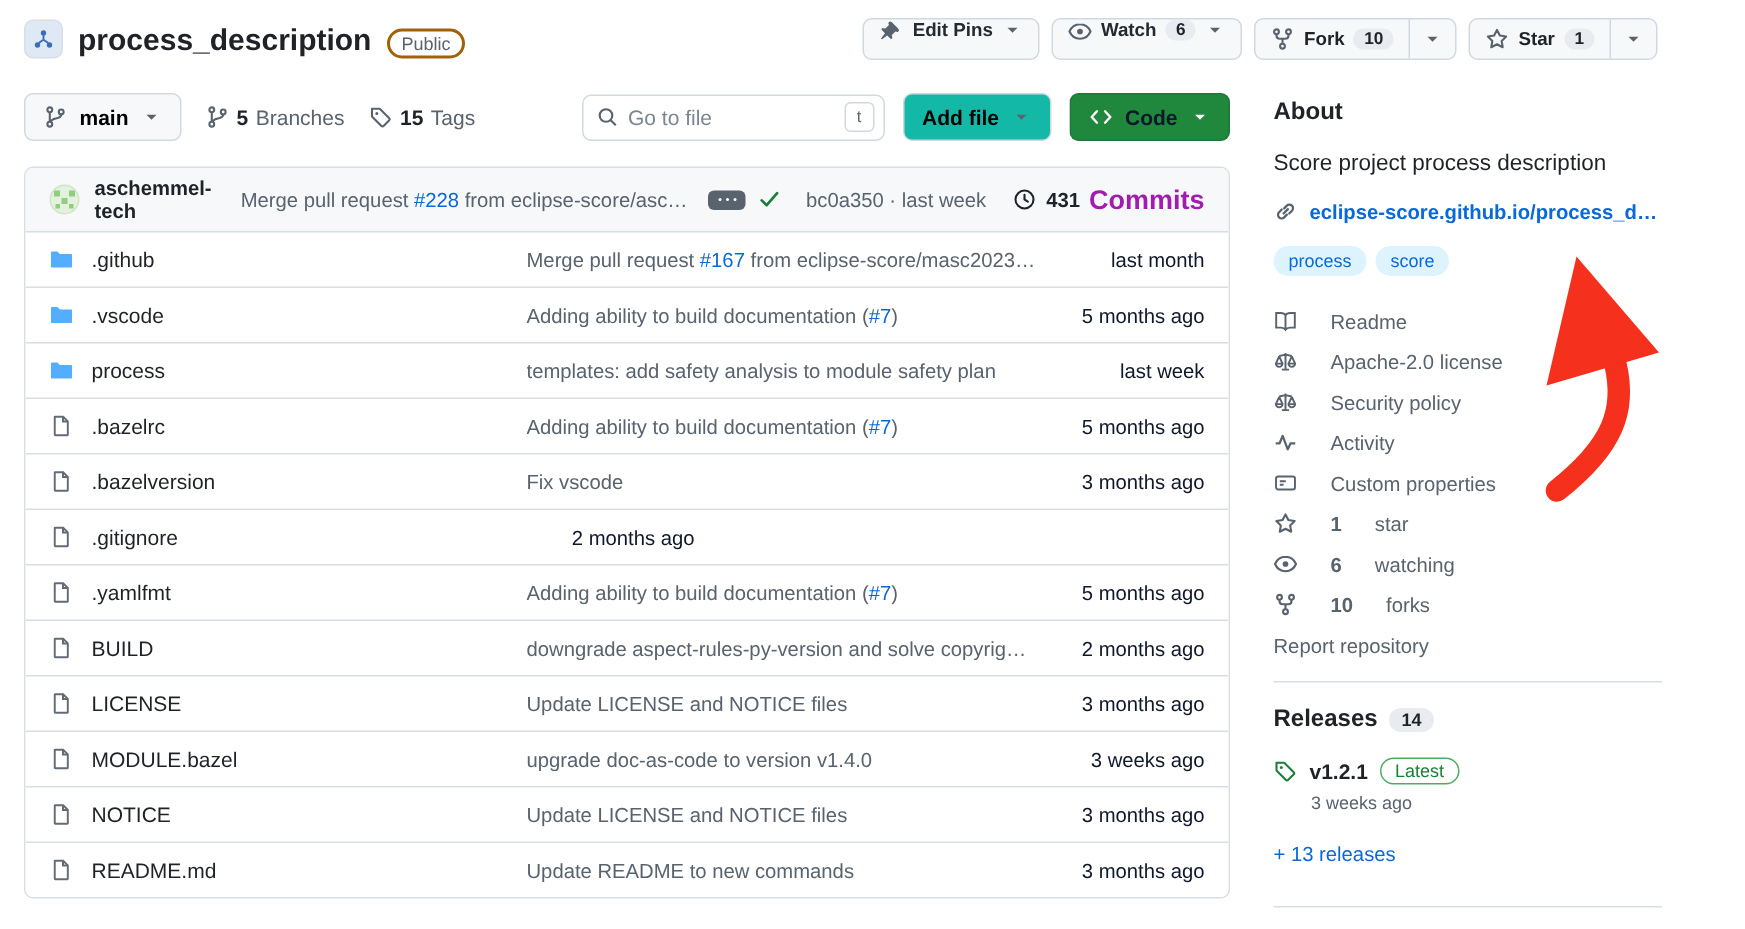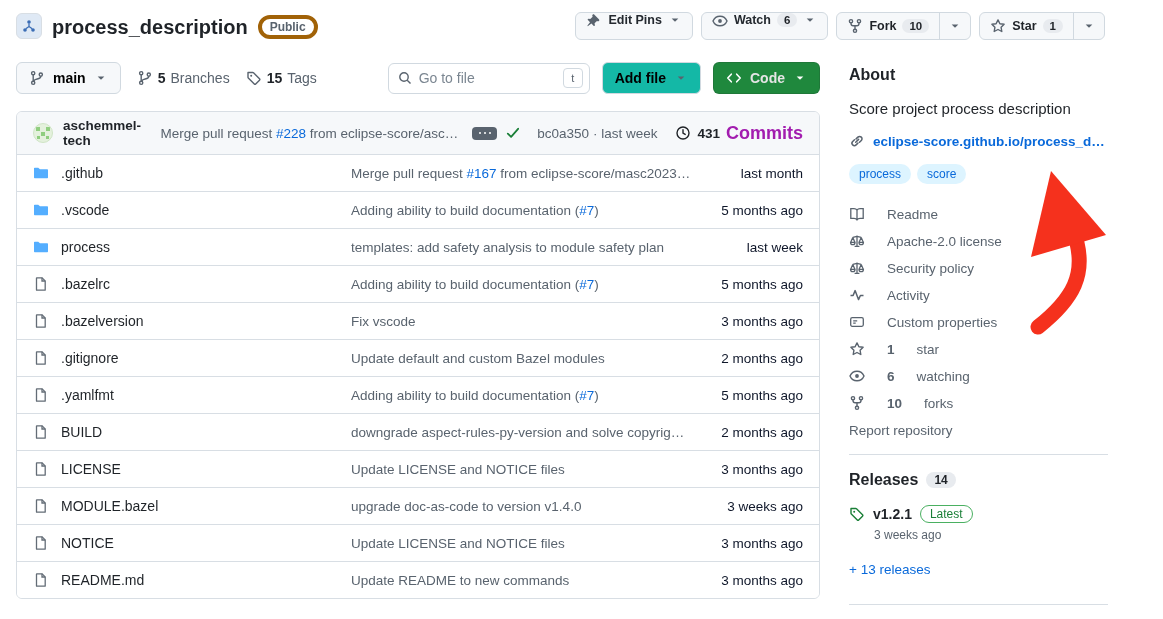--- a/index.html
+++ b/index.html
@@ -7,21 +7,21 @@
               font-family:"Liberation Sans","DejaVu Sans",sans-serif; color:#1f2328; }
   .page { position:relative; width:1163px; height:619px; }
 
   svg { display:block; flex:none; }
 
   
   .repo-header { display:flex; align-items:center; justify-content:space-between; padding:12px 16px 6px 16px; }
   .repo-title-wrap { display:flex; align-items:flex-end; gap:10px; }
   .org-avatar { width:26px; height:26px; border-radius:6px; background:#dfe9f5; display:flex; align-items:center; justify-content:center; border:1px solid #d8dee4; }
   .repo-title { font-size:20px; font-weight:700; color:#1f2328; }
-  .visibility-badge { font-size:12px; color:#59636e; border:4px solid #a16207; border-radius:2em; padding:1px 8px; font-weight:700; }
+  .visibility-badge { font-size:12px; color:#59636e; border:2px solid #a16207; border-radius:2em; padding:1px 8px; font-weight:400; }
 
   .header-actions { display:flex; align-items:center; gap:8px; margin-right:42px; }
   .gh-btn { display:flex; align-items:flex-start; gap:6px; height:28px; padding:0 10px;
             background:#f6f8fa; border:1px solid #d1d9e0; border-radius:6px;
             font-size:12.5px; font-weight:600; color:#24292f; cursor:pointer; }
   .gh-btn svg { color:#59636e; }
   .count-pill { background:#e8ebef; border-radius:2em; font-size:11.5px; font-weight:600; padding:1px 7px; color:#1f2328; }
   .split { display:flex; align-items:stretch; border:1px solid #d1d9e0; border-radius:6px; background:#f6f8fa; height:28px; }
   .split .seg { display:flex; align-items:center; gap:6px; padding:0 10px; font-size:12.5px; font-weight:600; cursor:pointer; }
   .split .seg svg { color:#59636e; }
@@ -47,21 +47,21 @@
   .goto-file input { width:100%; height:100%; border:1px solid #d1d9e0; border-radius:6px; padding:0 30px 0 30px;
                      font-size:14px; color:#1f2328; background:#fff; outline:none; font-family:inherit; }
   .goto-file input::placeholder { color:#7b8691; }
   .goto-file .search-ic { position:absolute; left:9px; top:7px; color:#59636e; }
   .goto-file .kbd { position:absolute; right:7px; top:5.5px; width:20px; height:20px; border:1px solid #d1d9e0; border-radius:4px;
                     font-size:11px; color:#59636e; display:flex; align-items:center; justify-content:center; }
   .addfile-btn { display:flex; align-items:center; gap:8px; height:32px; padding:0 12px; background:#14b8a6;
                  border:1px solid #d1d9e0; border-radius:6px; font-size:14px; font-weight:600; cursor:pointer; }
   .addfile-btn svg { color:#59636e; }
   .code-btn { display:flex; align-items:center; gap:8px; height:32px; padding:0 12px; background:#1f883d;
-              border:1px solid rgba(31,35,40,.15); border-radius:6px; font-size:14px; font-weight:600; color:#e5e5e5; cursor:pointer; }
+              border:1px solid rgba(31,35,40,.15); border-radius:6px; font-size:14px; font-weight:600; color:#0f172a; cursor:pointer; }
   .code-btn svg { color:#ffffff; }
 
   
   .file-table { margin-top:17px; border:1px solid #d8dee4; border-radius:6px; overflow:hidden; }
   .commit-bar { display:flex; align-items:center; gap:8px; height:42px; padding:0 16px; background:#f6f8fa; }
   .commit-avatar { width:20px; height:20px; border-radius:50%; background:#e4f1dd; border:1px solid #d0e5c6; overflow:hidden; flex:none; }
   .commit-author { font-size:13.5px; font-weight:700; margin-left:2px; cursor:pointer; }
   .commit-msg { font-size:13.5px; color:#59636e; white-space:nowrap; overflow:hidden; text-overflow:ellipsis; max-width:352px; cursor:pointer; }
   .pr-link { color:#0969da; }
   .expander { width:25px; height:13px; background:#59636e; border-radius:4px; display:flex; align-items:center; justify-content:center; gap:2.5px; cursor:pointer; flex:none; }
@@ -329,21 +329,20 @@
           <span class="col-date">3 months ago</span>
         </div>
         <div class="file-row">
           <span class="col-name">
               <svg class="file-ic" width="16" height="16" viewBox="0 0 16 16">
                 <path fill="none" stroke="currentColor" stroke-width="1.3" d="M3.8 1.8h5.3l3.1 3.1v9c0 .2-.1.3-.3.3H3.8c-.2 0-.3-.1-.3-.3V2.1c0-.2.1-.3.3-.3z"></path>
                 <path fill="none" stroke="currentColor" stroke-width="1.3" d="M9 1.8v3.2h3.2"></path>
               </svg>
               <span class="fname">.gitignore</span>
             </span>
-          <span class="col-msg"><span>Update default and custom Bazel modules</span><span class="pr-link"></span><span></span></span>
           <span class="col-date">2 months ago</span>
         </div>
         <div class="file-row">
           <span class="col-name">
               <svg class="file-ic" width="16" height="16" viewBox="0 0 16 16">
                 <path fill="none" stroke="currentColor" stroke-width="1.3" d="M3.8 1.8h5.3l3.1 3.1v9c0 .2-.1.3-.3.3H3.8c-.2 0-.3-.1-.3-.3V2.1c0-.2.1-.3.3-.3z"></path>
                 <path fill="none" stroke="currentColor" stroke-width="1.3" d="M9 1.8v3.2h3.2"></path>
               </svg>
               <span class="fname">.yamlfmt</span>
             </span>

